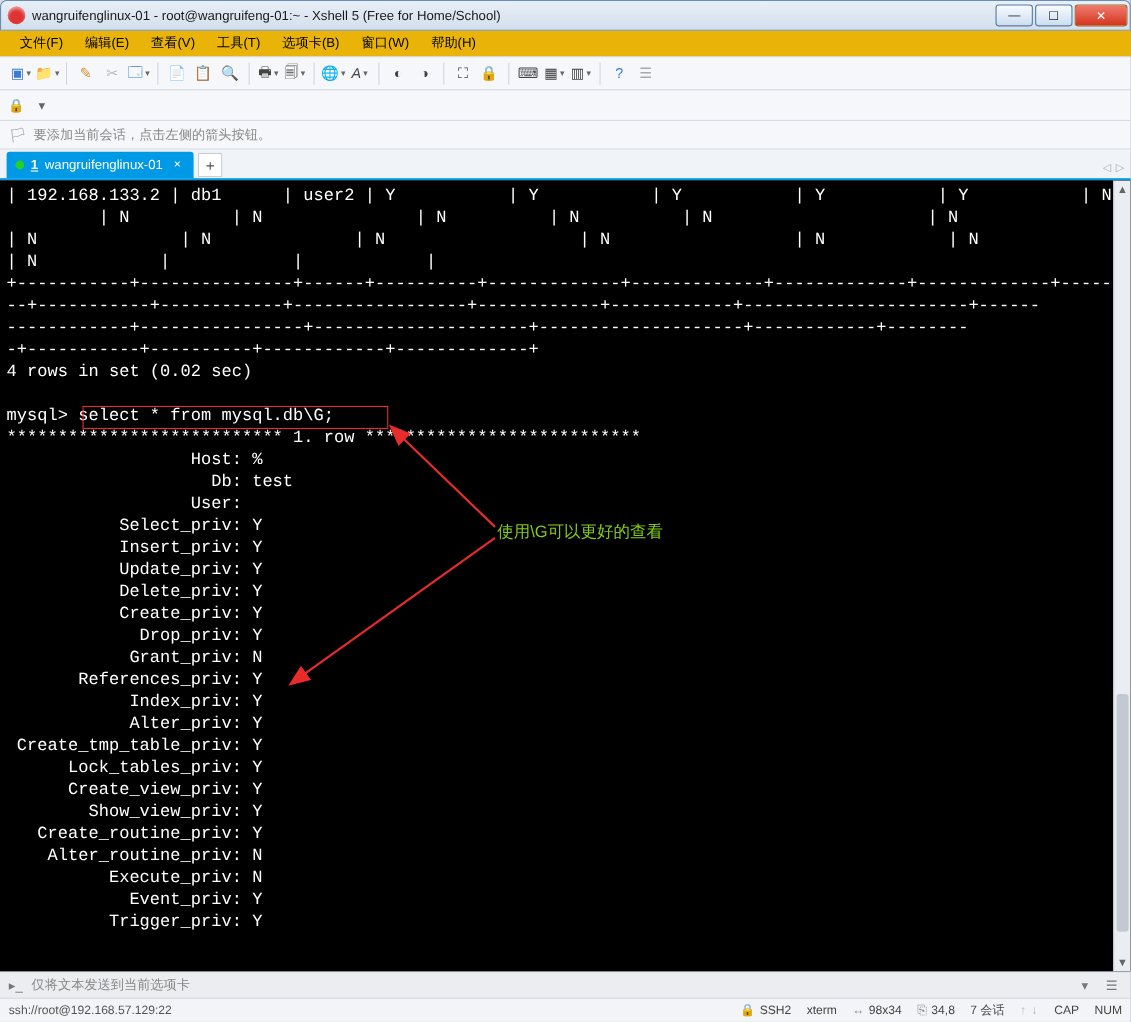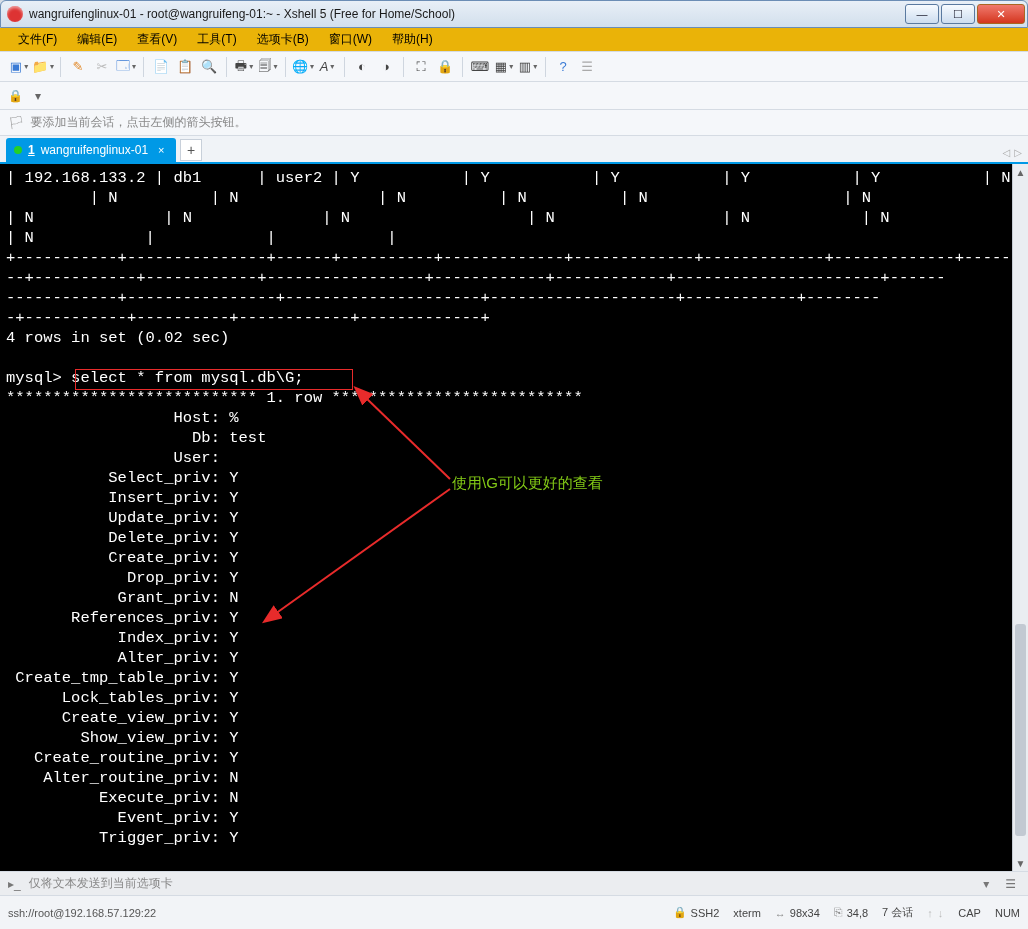--- a/index.html
+++ b/index.html
@@ -41,21 +41,21 @@
   .scroll .up, .scroll .dn { position:absolute; left:0; right:0; height:16px; display:flex; align-items:center; justify-content:center; font-size:10px; color:#666; cursor:pointer; }
   .scroll .up { top:0; } .scroll .dn { bottom:0; }
   .annotation { position:absolute; color:#84cc16; font-family:"Microsoft YaHei",sans-serif; font-size:15px; pointer-events:none; }
   .redbox { position:absolute; border:1.5px solid #e82b2b; pointer-events:none; }
   .arrow-svg { position:absolute; pointer-events:none; }
   
   .sendbar { height:24px; background:#ebedf0; border-top:1px solid #d5dbe3; display:flex; align-items:center; padding:0 8px; gap:8px; color:#888; }
   .sendbar .picon { font-size:12px; color:#777; }
   .sendbar .spacer { flex:1; }
   .sendbar .dd-icon, .sendbar .burger { color:#777; cursor:pointer; padding:0 4px; }
-  .status { height:34px; background:#f2f4f7; border-top:1px solid #d5dbe3; display:flex; align-items:center; padding:0 8px; gap:14px; color:#444; font-size:11px; }
+  .status { height:22px; background:#f2f4f7; border-top:1px solid #d5dbe3; display:flex; align-items:center; padding:0 8px; gap:14px; color:#444; font-size:11px; }
   .status .left { flex:1; color:#555; }
   .status .seg { display:flex; align-items:center; gap:4px; }
   .status .ico { color:#888; font-size:11px; }
   .status .arrows { color:#bbb; letter-spacing:1px; }
   svg { display:block; }
 </style>
 </head>
 <body>
 
 <div class="titlebar">

